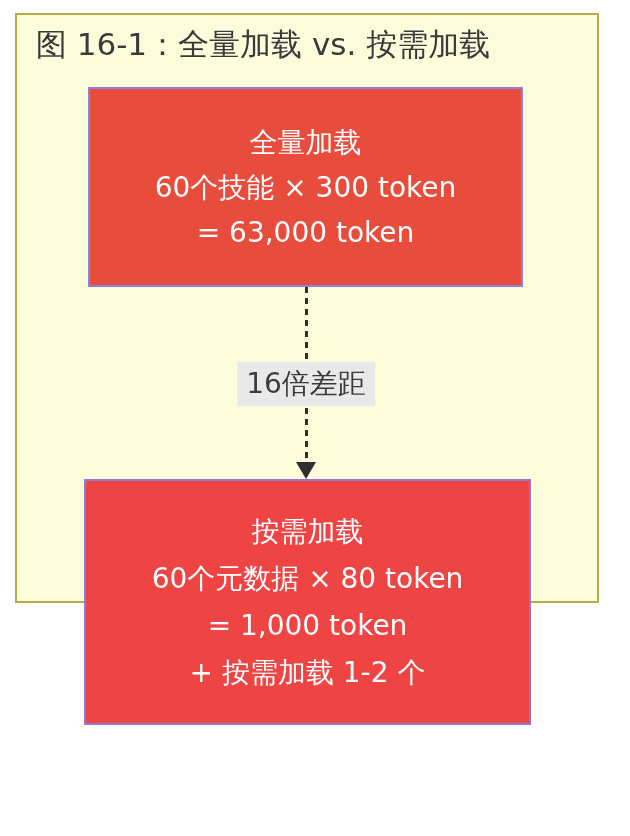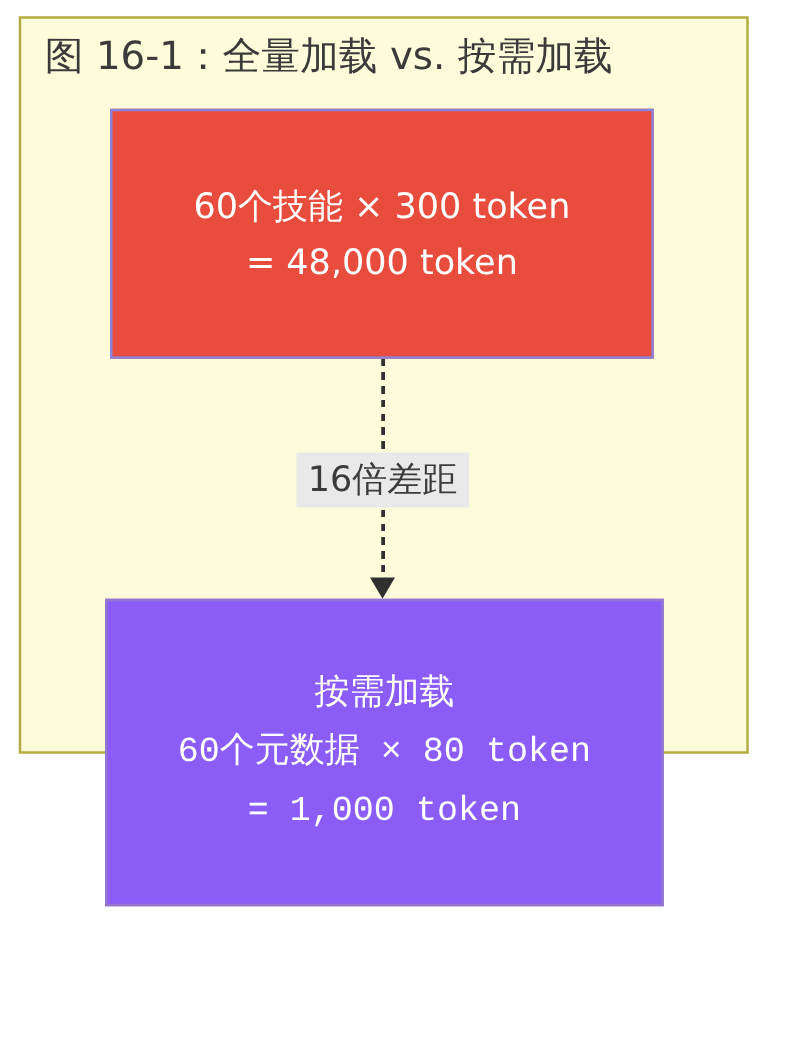--- a/index.html
+++ b/index.html
@@ -59,23 +59,22 @@
     height: 200px;
     background: #e74c3c;
     border: 2px solid #8b82d9;
   }
   .node-red .line { line-height: 45px; }
   .node-green {
     left: 67px;
     top: 464px;
     width: 447px;
     height: 246px;
-    background: #8b5cf6;
+    background: #ef4444;
     border: 2px solid #9377cf;
-    font-family: Liberation Mono, monospace;
   }
   .node-green .line { line-height: 47px; }
   .arrow-line {
     position: absolute;
     left: 288px;
     top: 272px;
     width: 3px;
     height: 175px;
     background: repeating-linear-gradient(
       to bottom,
@@ -110,29 +109,31 @@
 <body>
 
 <div class="page">
   <div class="frame">
 
     <div class="figure-title">
       <span class="shift">图 16-1：全量加载 vs. 按需加载</span>
     </div>
 
     <div class="node node-red">
+      <div class="line">全量加载</div>
       <div class="line">60个技能 × 300 token</div>
-      <div class="line">= 48,000 token</div>
+      <div class="line">= 63,000 token</div>
     </div>
 
     <div class="arrow-line"></div>
     <div class="arrow-head"></div>
 
     <div class="gap-label">16倍差距</div>
 
     <div class="node node-green">
       <div class="line">按需加载</div>
       <div class="line">60个元数据 × 80 token</div>
       <div class="line">= 1,000 token</div>
+      <div class="line">+ 按需加载 1-2 个</div>
     </div>
 
   </div>
 </div>
 
 </body></html>

